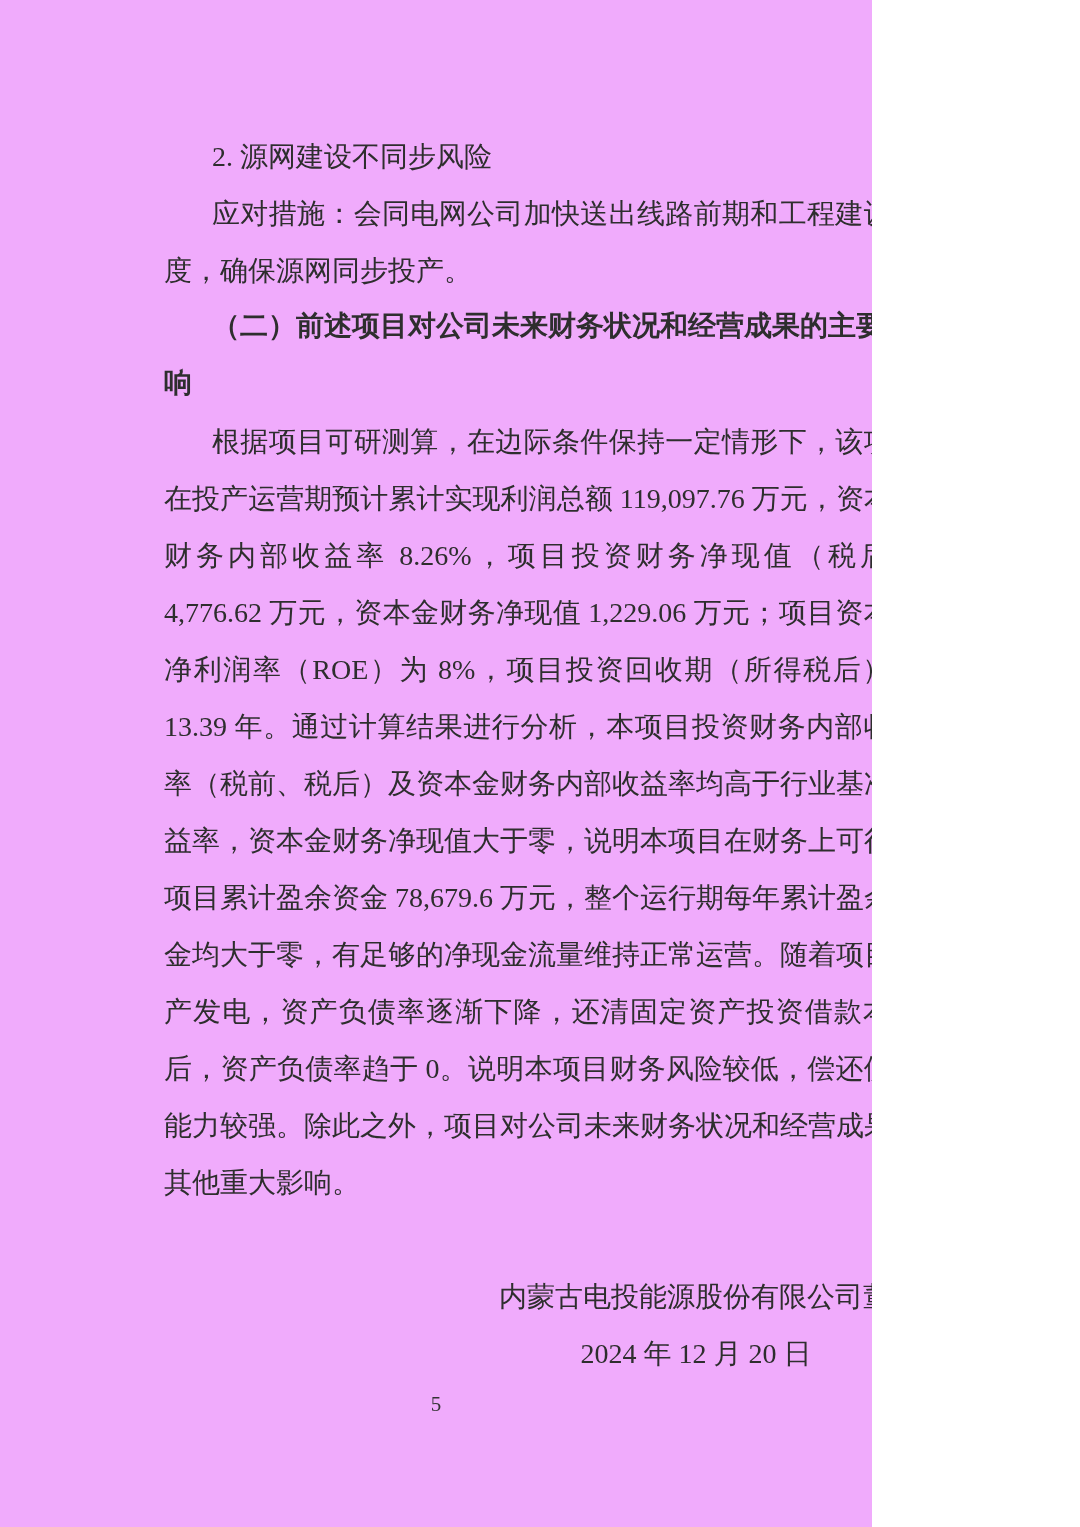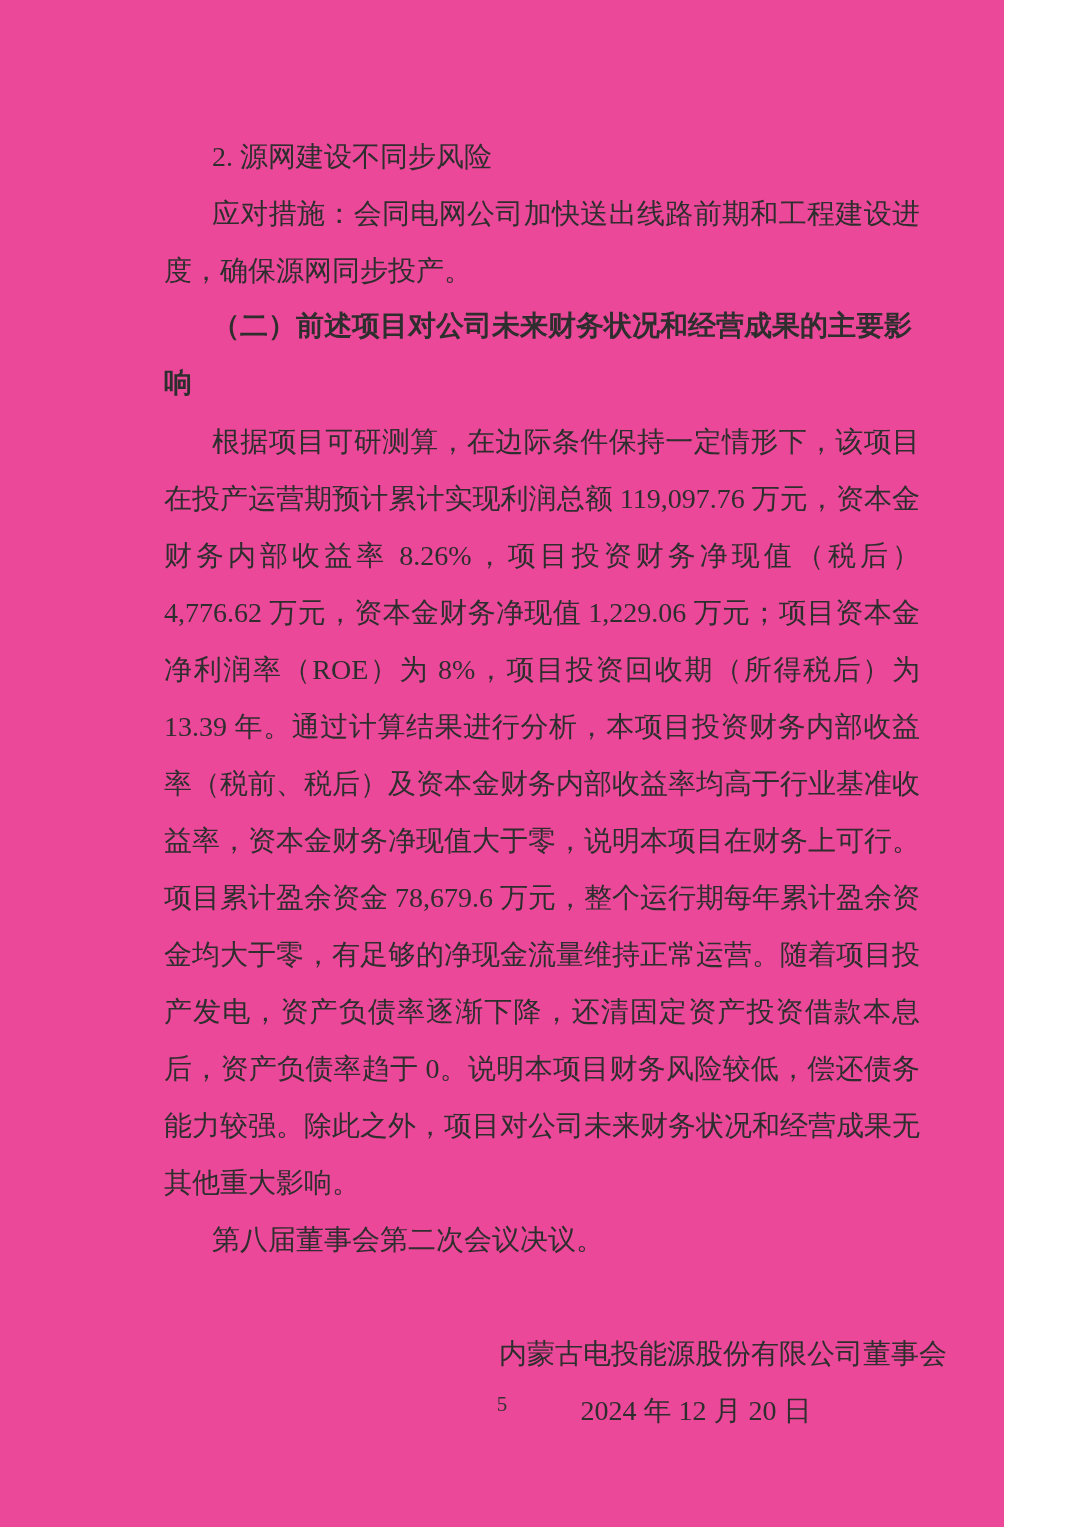--- a/index.html
+++ b/index.html
@@ -2,23 +2,23 @@
 <html><head>
 <meta charset="utf-8">
 <style>
   html, body {
     margin: 0;
     padding: 0;
     background: #ffffff;
   }
   .page {
     position: relative;
-    width: 1004px;
+    width: 872px;
     height: 1527px;
-    background: #ec4899;
+    background: #f0abfc;
     color: #2e2e2e;
     font-family: "Liberation Serif", "DejaVu Serif", serif;
     overflow: hidden;
   }
   .content {
     position: absolute;
     top: 128px;
     left: 164px;
     width: 756px;
     font-size: 28px;
@@ -76,21 +76,20 @@
 
     <p class="indent">2. 源网建设不同步风险</p>
 
     <p class="indent">应对措施：会同电网公司加快送出线路前期和工程建设进度，确保源网同步投产。</p>
 
     <h2 class="heading indent">（二）前述项目对公司未来财务状况和经营成果的主要影响</h2>
 
     <p class="indent">根据项目可研测算，在边际条件保持一定情形下，该项目在投产运营期预计累计实现利润总额 119,097.76 万元，资本金财务内部收益率 8.26%，项目投资财务净现值（税后）4,776.62 万元，资本金财务净现值 1,229.06 万元；项目资本金净利润率（ROE）为 8%，项目投资回收期（所得税后）为 13.39 年。通过计算结果进行分析，本项目投资财务内部收益率（税前、税后）及资本金财务内部收益率均高于行业基准收益率，资本金财务净现值大于零，说明本项目在财务上可行。项目累计盈余资金 78,679.6 万元，整个运行期每年累计盈余资金均大于零，有足够的净现金流量维持正常运营。随着项目投产发电，资产负债率逐渐下降，还清固定资产投资借款本息后，资产负债率趋于 0。说明本项目财务风险较低，偿还债务能力较强。除此之外，项目对公司未来财务状况和经营成果无其他重大影响。</p>
 
 
-    <p class="indent">第八届董事会第二次会议决议。</p>
 
     <div class="signature-block">
       <p class="sig-company">内蒙古电投能源股份有限公司董事会</p>
       <p class="sig-date">2024 年 12 月 20 日</p>
     </div>
 
   </main>
 
   <footer class="page-footer">
     <span class="page-number">5</span>

